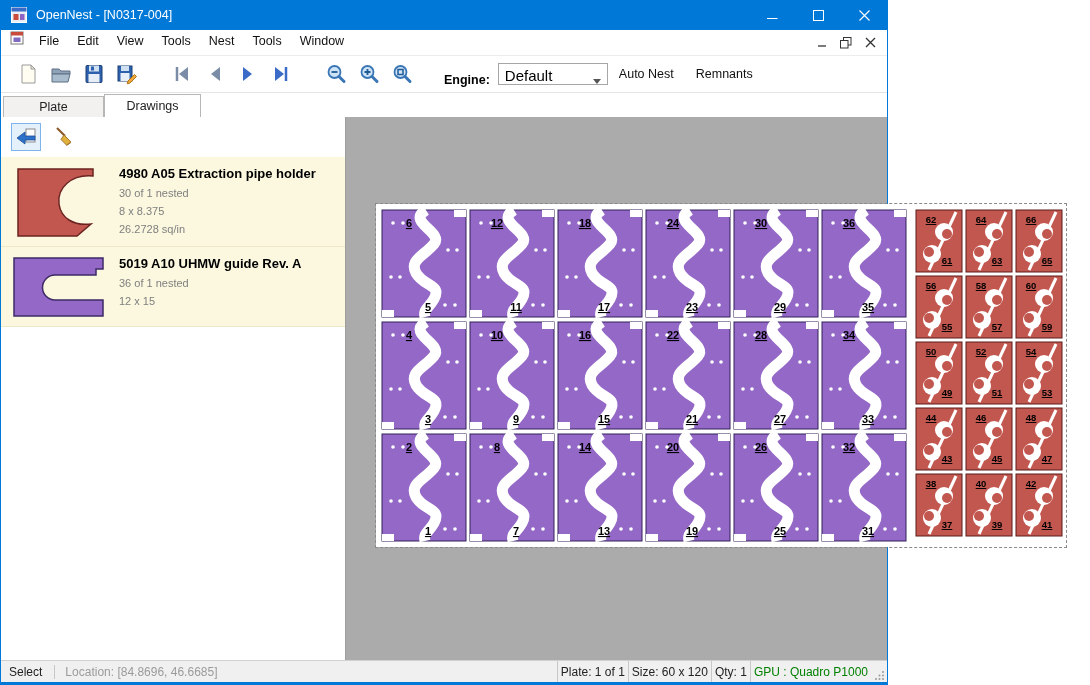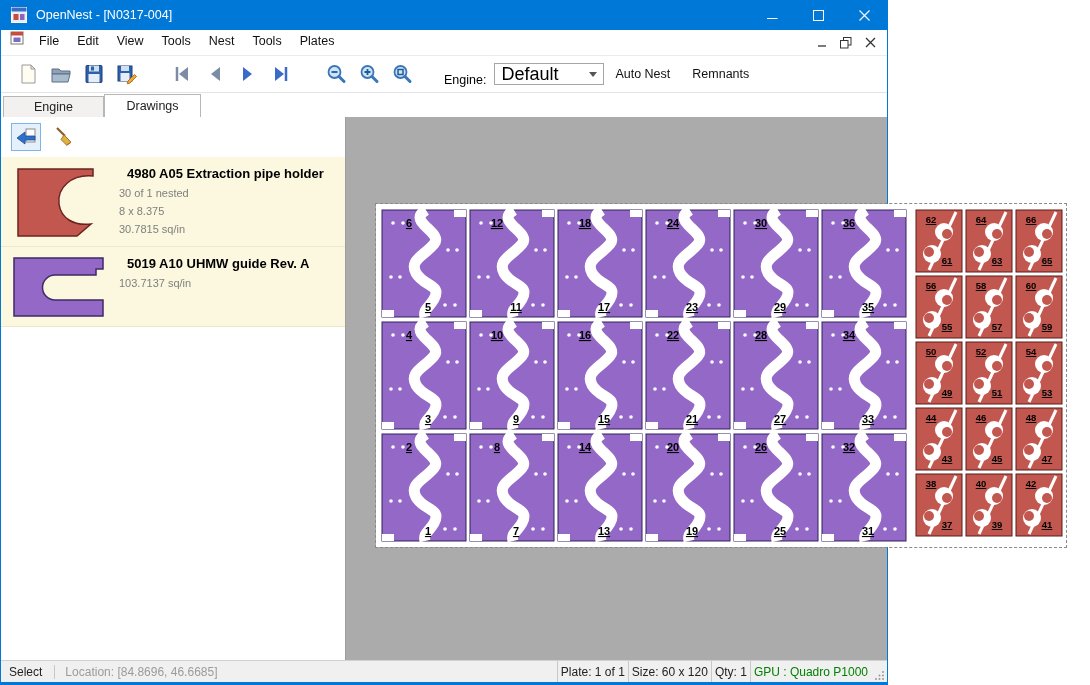--- a/index.html
+++ b/index.html
@@ -15,37 +15,37 @@
 
   .menubar{flex:0 0 26px;display:flex;background:#fff;border-bottom:1px solid #ececec;padding-left:8px}
   .mdi-doc-icon{margin-right:5px;display:flex}
   .menu-item{font-size:12.5px;padding:4px 9px;color:#111;cursor:default}
   .mdi-controls{margin-left:auto;display:flex;align-items:center;padding-right:5px}
   .mdi-btn{width:24px;height:20px;display:flex;align-items:center;justify-content:center}
 
   .toolbar{flex:0 0 37px;display:flex;align-items:center;background:#fff;border-bottom:1px solid #e4e4e4;padding-left:10px}
   .tbtn{width:33px;height:30px;display:flex;align-items:center;justify-content:center}
   .tb-gap{width:22px}
-  .engine-label{font-weight:normal;font-size:12.5px;margin:12px 8px 0 26px}
-  .combo{width:110px;height:22px;border:1px solid #a6a6a6;display:flex;align-items:center;font-size:18px;padding-left:6px;background:#fff}
+  .engine-label{font-weight:bold;font-size:12.5px;margin:12px 8px 0 26px}
+  .combo{width:110px;height:22px;border:1px solid #a6a6a6;display:flex;align-items:flex-end;font-size:15px;padding-left:6px;background:#fff}
   .combo .chev{margin-left:auto;margin-right:6px;width:0;height:0;border-left:4px solid transparent;border-right:4px solid transparent;border-top:5px solid #555}
   .tb-text{font-size:12.5px;padding:0 11px;color:#111}
 
   .tabstrip{flex:0 0 24px;display:flex;align-items:flex-end;background:#fff;padding-left:2px}
   .tab{font-size:12.5px;text-align:center;border:1px solid #b7b7b7;border-bottom:none;background:#f2f1ef;padding:3px 0;width:101px;color:#222}
   .tab.active{background:#fff;padding:4px 0;width:97px;position:relative;z-index:2}
 
   .body-row{flex:1;display:flex;min-height:0}
   .left-panel{flex:0 0 345px;width:345px;background:#fff;border-right:1px solid #9e9e9e;display:flex;flex-direction:column}
   .panel-toolbar{height:40px;display:flex;align-items:center;padding-left:10px;gap:8px}
   .ptool-btn{width:30px;height:28px;display:flex;align-items:center;justify-content:center;border:1px solid transparent;background:transparent}
   .ptool-btn.toggled{border:1px solid #7eb4ea;background:#e4f1fb}
   .drawing-item{display:flex;gap:10px;background:#fbf8df;padding:7px 8px 6px 8px;border-bottom:1px solid #eee8c8}
   .thumb{flex:0 0 100px;width:100px;display:flex;align-items:center;justify-content:center}
-  .d-title{font-size:13px;font-weight:bold;color:#000;margin:2px 0 3px 8px}
+  .d-title{font-size:13px;font-weight:bold;color:#000;margin:2px 0 3px 0}
   .d-meta{font-size:11px;color:#7f7f7f;line-height:18px}
 
   .canvas{flex:1;background:#ababab;position:relative}
   #plate-svg{position:absolute;left:30px;top:87px;width:690px;height:343px;background:#fff;outline:1px dashed #8a8a8a}
   .pn{font:bold 11px "Liberation Sans",sans-serif;fill:#000}
   .pns{font:bold 9.5px "Liberation Sans",sans-serif;fill:#000}
 
   .statusbar{flex:0 0 22px;background:#f0f0f0;border-top:1px solid #d0d0d0;display:flex;align-items:center;font-size:12px;color:#222}
   .sb-left{padding:0 12px 0 8px}
   .sb-sep{width:1px;height:14px;background:#c8c8c8}
@@ -96,21 +96,21 @@
           <rect x="2" y="2" width="12" height="3.5" fill="#c84b3c"></rect>
           <rect x="4.5" y="7.5" width="7" height="4.5" fill="#7e6bbf"></rect>
         </svg>
     </span>
     <span class="menu-item">File</span>
     <span class="menu-item">Edit</span>
     <span class="menu-item">View</span>
     <span class="menu-item">Tools</span>
     <span class="menu-item">Nest</span>
     <span class="menu-item">Tools</span>
-    <span class="menu-item">Plates</span>
+    <span class="menu-item">Window</span>
     <div class="mdi-controls">
       <span class="mdi-btn">
           <svg width="11" height="11">
             <path d="M1 9 h8" stroke="#333" stroke-width="1.3"></path>
           </svg>
         </span>
       <span class="mdi-btn">
           <svg width="12" height="12">
             <rect x="3.5" y="0.5" width="7.5" height="7.5" fill="#fff" stroke="#333"></rect>
             <rect x="0.5" y="3.5" width="7.5" height="7.5" fill="#fff" stroke="#333"></rect>
@@ -201,21 +201,21 @@
     <span class="engine-label">Engine:</span>
     <div class="combo">
       <span>Default</span>
       <span class="chev"></span>
     </div>
     <span class="tb-text">Auto Nest</span>
     <span class="tb-text">Remnants</span>
   </div>
 
   <div class="tabstrip">
-    <div class="tab">Engine</div>
+    <div class="tab">Plate</div>
     <div class="tab active">Drawings</div>
   </div>
 
   <div class="body-row">
 
     <div class="left-panel">
       <div class="panel-toolbar">
         <span class="ptool-btn toggled">
           <svg width="24" height="24">
               <rect x="12" y="4" width="9" height="13" fill="#fff" stroke="#8a8a8a"></rect>
@@ -234,33 +234,34 @@
       <div class="drawing-item">
         <span class="thumb">
           <svg width="88" height="76" viewBox="0 0 88 76">
               <path d="M3 5 L78 5 L78 12 C56 10 42 24 44 40 C46 54 58 62 76 60 L62 72 L3 72 Z" fill="#c2574f" stroke="#6b2320" stroke-width="1.5"></path>
             </svg>
         </span>
         <div>
           <div class="d-title">4980 A05 Extraction pipe holder</div>
           <div class="d-meta">30 of 1 nested</div>
           <div class="d-meta">8 x 8.375</div>
-          <div class="d-meta">30.7815 sq/in</div>
+          <div class="d-meta">26.2728 sq/in</div>
         </div>
       </div>
 
       <div class="drawing-item">
         <span class="thumb">
           <svg width="96" height="66" viewBox="0 0 96 66">
               <path d="M3 4 H92 V15 H85 V21 H44 A12.5 12.5 0 0 0 44 46 H92 V62 H3 Z" fill="#9468c6" stroke="#3d2a66" stroke-width="1.5"></path>
             </svg>
         </span>
         <div>
           <div class="d-title">5019 A10 UHMW guide Rev. A</div>
-          <div class="d-meta">103.7137 sq/in</div>
+          <div class="d-meta">36 of 1 nested</div>
+          <div class="d-meta">12 x 15</div>
         </div>
       </div>
     </div>
 
     <div class="canvas">
       <svg id="plate-svg" viewBox="0 0 690 343">
           <g transform="translate(6,6)">
             <rect width="84" height="107" fill="#9468c6" stroke="#33215c" stroke-width="1"></rect>
             <path d="M44,0 C24,12 62,22 52,34 C42,46 27,50 34,63 C42,77 60,74 52,89 C47,98 41,99 43,107" stroke="#fff" stroke-width="11" fill="none"></path>
             <rect x="72" width="12" height="7" fill="#fff"></rect>

